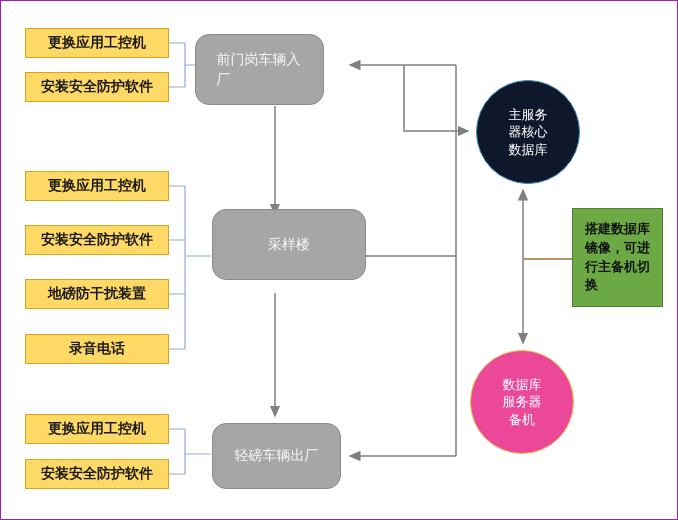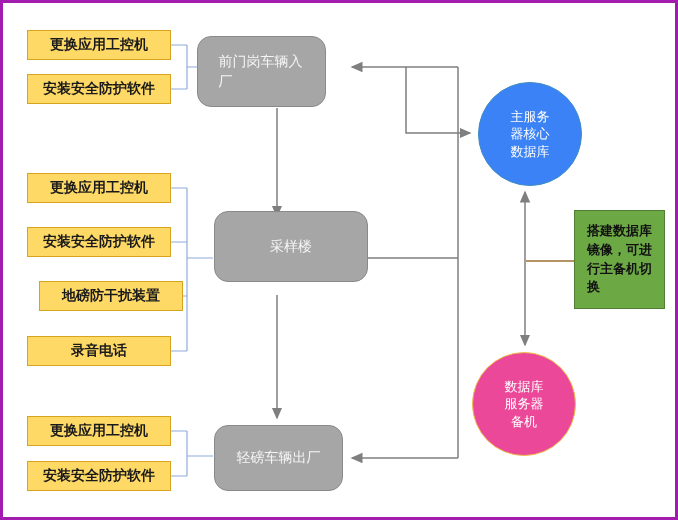--- a/index.html
+++ b/index.html
@@ -1,21 +1,21 @@
 <!DOCTYPE html>
 <html><head>
 <meta charset="utf-8">
 <style>
   html, body { margin: 0; padding: 0; background: #ffffff; }
   .canvas {
     position: relative;
     width: 678px;
     height: 520px;
     background: #ffffff;
-    border: 3px solid #a21caf;
+    border: 1px solid #a21caf;
     box-sizing: border-box;
     font-family: "Liberation Sans", "DejaVu Sans", sans-serif;
     overflow: hidden;
   }
   .connectors {
     position: absolute;
     left: 0; top: 0;
     width: 678px; height: 520px;
   }
   .ybox {
@@ -54,21 +54,21 @@
     border-radius: 50%;
     box-sizing: border-box;
     display: flex;
     align-items: center;
     justify-content: center;
     color: #ffffff;
     font-size: 13px;
     line-height: 1.35;
     text-align: center;
   }
-  .circle.blue   { background: #3b82f6; border: 1px solid #3f8cc0; }
+  .circle.blue   { background: #0f172a; border: 1px solid #3f8cc0; }
   .circle.yellow { background: #ec4899; border: 1px solid #edc14a; }
   .circle .wrap3 { display: inline-block; width: 42px; }
   .note {
     position: absolute;
     left: 571px; top: 207px;
     width: 91px; height: 99px;
     background: #6CA945;
     border: 1px solid #507E32;
     box-sizing: border-box;
     padding: 20px 12px;
@@ -114,21 +114,21 @@
     </g>
 
     <line x1="523" y1="258" x2="571" y2="258" stroke="#9C6F2F" stroke-width="1.5"></line>
   </svg>
 
   <div class="ybox" style="left:24px;top:27px;">更换应用工控机</div>
   <div class="ybox" style="left:24px;top:71px;">安装安全防护软件</div>
 
   <div class="ybox" style="left:24px;top:170px;">更换应用工控机</div>
   <div class="ybox" style="left:24px;top:224px;">安装安全防护软件</div>
-  <div class="ybox" style="left:36px;top:278px;">地磅防干扰装置</div>
+  <div class="ybox" style="left:24px;top:278px;">地磅防干扰装置</div>
   <div class="ybox" style="left:24px;top:333px;">录音电话</div>
 
   <div class="ybox" style="left:24px;top:413px;">更换应用工控机</div>
   <div class="ybox" style="left:24px;top:458px;">安装安全防护软件</div>
 
   <div class="station" style="left:194px;top:33px;width:129px;height:71px;">
     <span class="st-wrap" style="width:86px;text-align:left;word-break:break-all;">前门岗车辆入厂</span>
   </div>
   <div class="station" style="left:211px;top:208px;width:154px;height:71px;">
     <span class="st-wrap">采样楼</span>

